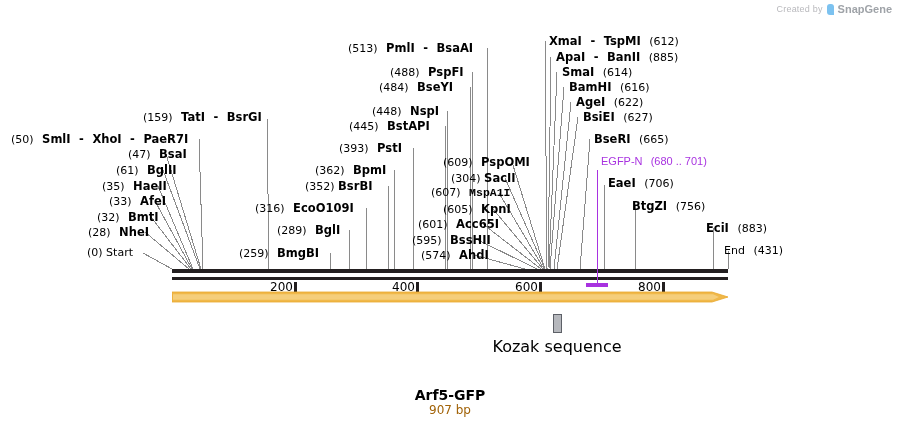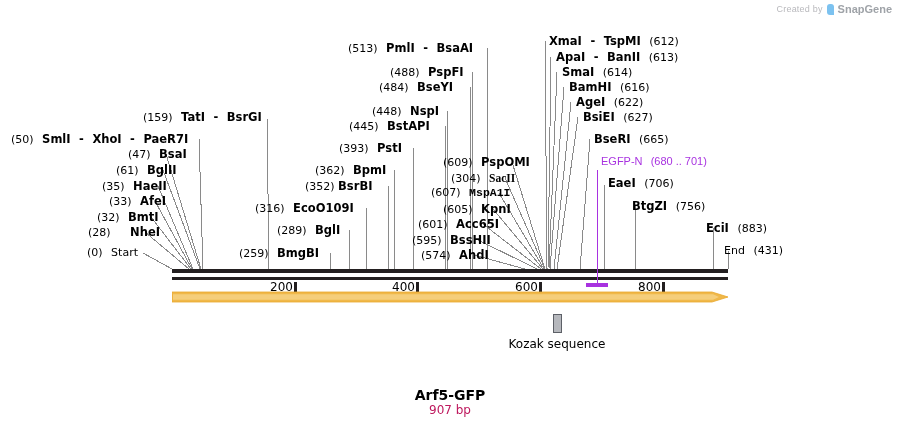--- a/index.html
+++ b/index.html
@@ -74,32 +74,32 @@
     left:597px;top:170px;width:1px;height:114px;background:#a832e0;
   }
 
   
   #kozak-box{
     left:553px;top:314px;width:9px;height:19px;
     background:#b6b8bd;border:1px solid #5d6067;box-sizing:border-box;
   }
   #kozak-label{
     left:557px;top:337px;transform:translateX(-50%);
-    font-size:12px;color:#000;font-family:"DejaVu Sans", sans-serif;
+    font-size:16px;color:#000;font-family:"DejaVu Sans", sans-serif;
     white-space:nowrap;
   }
 
   
   #map-title{
     left:450px;top:387px;transform:translateX(-50%);
     font-size:14px;font-weight:bold;color:#000;white-space:nowrap;
   }
   #map-size{
     left:450px;top:403px;transform:translateX(-50%);
-    font-size:12px;color:#be185d;white-space:nowrap;
+    font-size:12px;color:#a16207;white-space:nowrap;
   }
 </style>
 </head>
 <body>
 
 <div class="abs" id="watermark">
   <span>Created by</span>
   <span class="sg-logo"></span>
   <span class="sg-name">SnapGene</span>
 </div>
@@ -247,36 +247,36 @@
     <span class="enz" style="margin-left: 5px;">AfeI</span>
   </div>
 
   <div class="abs lbl" style="left:97px;top:211px">
     <span class="pos">(32)</span>
     <span class="enz" style="margin-left: 5px;">BmtI</span>
   </div>
 
   <div class="abs lbl" style="left:88px;top:226px">
     <span class="pos">(28)</span>
-    <span class="enz" style="margin-left: 16px;">NheI</span>
+    <span class="enz" style="margin-left: 5px;">NheI</span>
   </div>
 
   <div class="abs lbl" style="left:87px;top:247px">
     <span class="pos">(0)</span>
-    <span class="term" style="margin-left: 5px; text-align: center;">Start</span>
+    <span class="term" style=" text-align: center;">Start</span>
   </div>
 
   <div class="abs lbl" style="left:443px;top:156px">
     <span class="pos">(609)</span>
     <span class="enz" style="margin-left: 5px;">PspOMI</span>
   </div>
 
   <div class="abs lbl" style="left:451px;top:172px">
     <span class="pos">(304)</span>
-    <span class="enz" style="margin-left: 5px; font-family: Liberation Serif, serif;">SacII</span>
+    <span class="enz" style="">SacII</span>
   </div>
 
   <div class="abs lbl" style="left:431px;top:187px">
     <span class="pos">(607)</span>
     <span class="enz" style="margin-left: 5px; font-family: Liberation Mono, monospace;">MspA1I</span>
   </div>
 
   <div class="abs lbl" style="left:443px;top:203px">
     <span class="pos">(605)</span>
     <span class="enz" style="margin-left: 5px;">KpnI</span>
@@ -301,21 +301,21 @@
     <span class="enz">XmaI</span>
     <span class="dash" style="margin-left: 5px;">-</span>
     <span class="enz" style="margin-left: 5px;">TspMI</span>
     <span class="pos" style="margin-left: 5px;">(612)</span>
   </div>
 
   <div class="abs lbl" style="left:556px;top:51px">
     <span class="enz">ApaI</span>
     <span class="dash" style="margin-left: 5px;">-</span>
     <span class="enz" style="margin-left: 5px;">BanII</span>
-    <span class="pos" style="margin-left: 5px;">(613)</span>
+    <span class="pos" style="margin-left: 5px;">(885)</span>
   </div>
 
   <div class="abs lbl" style="left:562px;top:66px">
     <span class="enz">SmaI</span>
     <span class="pos" style="margin-left: 5px;">(614)</span>
   </div>
 
   <div class="abs lbl" style="left:569px;top:81px">
     <span class="enz">BamHI</span>
     <span class="pos" style="margin-left: 5px;">(616)</span>

